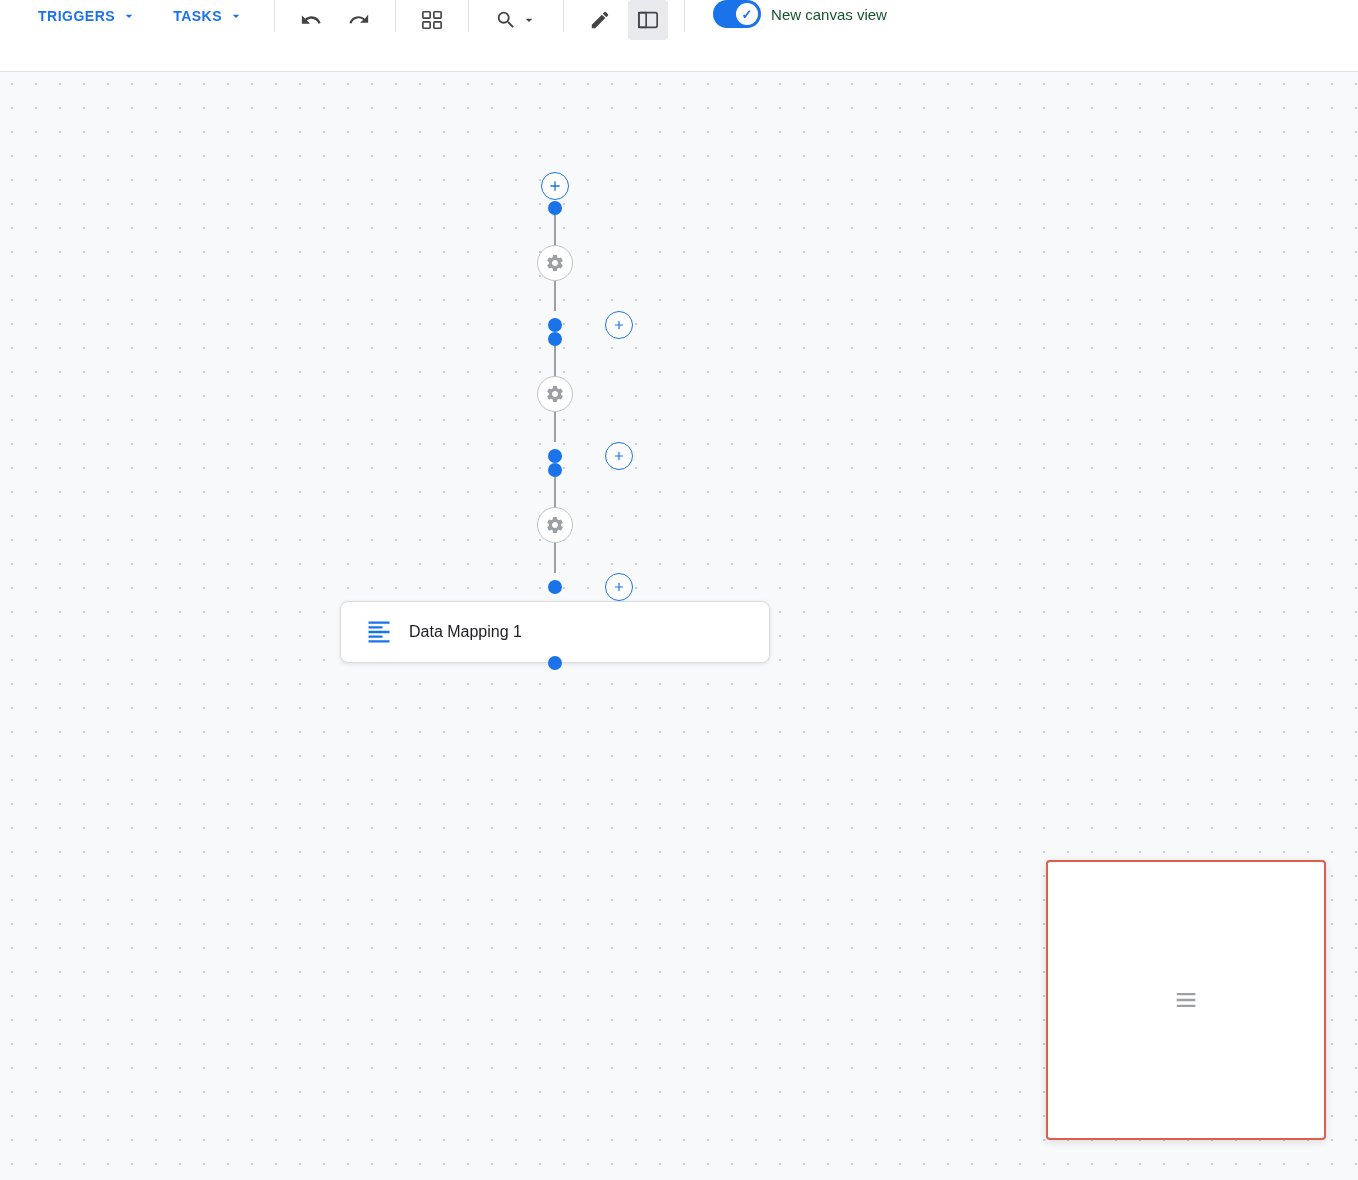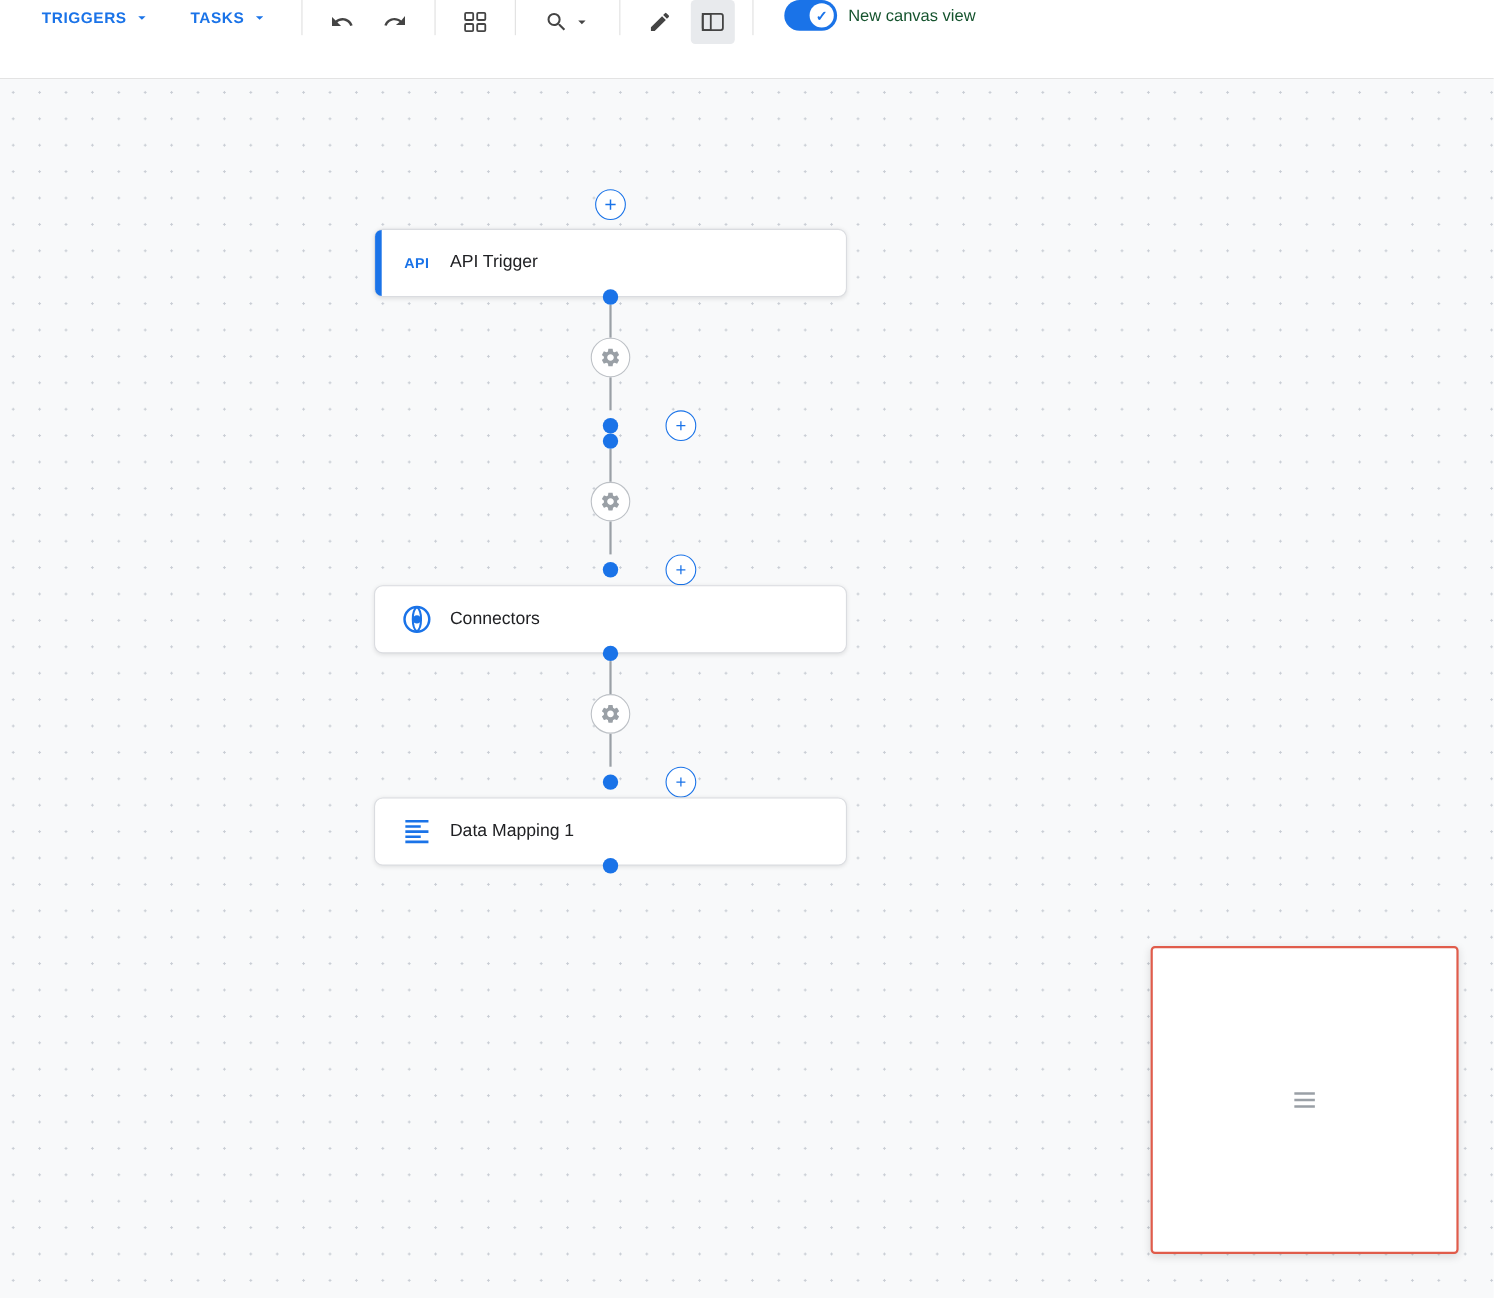--- a/index.html
+++ b/index.html
@@ -347,27 +347,20 @@
   <div class="flow-container">
 
     <div class="row-with-add" style="height:28px; margin-bottom:8px;">
       <div class="add-btn" style="position:relative; left:0;">
         <svg width="16" height="16" viewBox="0 0 24 24" fill="#1a73e8">
             <path d="M19 13H13v6h-2v-6H5v-2h6V5h2v6h6v2z"></path>
           </svg>
       </div>
     </div>
 
-    <div class="node-card">
-      <div class="node-left-accent"></div>
-      <div class="node-icon">
-        <span class="api-label">API</span>
-      </div>
-      <span class="node-label">API Trigger</span>
-    </div>
 
     <div class="connector-dot connector-dot-bottom"></div>
 
     <div class="connector-line" style="height:30px;"></div>
 
     <div class="gear-node">
       <svg width="20" height="20" viewBox="0 0 24 24" fill="#9aa0a6">
           <path d="M19.14,12.94c0.04-0.3,0.06-0.61,0.06-0.94c0-0.32-0.02-0.64-0.07-0.94l2.03-1.58c0.18-0.14,0.23-0.41,0.12-0.61 l-1.92-3.32c-0.12-0.22-0.37-0.29-0.59-0.22l-2.39,0.96c-0.5-0.38-1.03-0.7-1.62-0.94L14.4,2.81c-0.04-0.24-0.24-0.41-0.48-0.41 h-3.84c-0.24,0-0.43,0.17-0.47,0.41L9.25,5.35C8.66,5.59,8.12,5.92,7.63,6.29L5.24,5.33c-0.22-0.08-0.47,0-0.59,0.22L2.74,8.87 C2.62,9.08,2.66,9.34,2.86,9.48l2.03,1.58C4.84,11.36,4.8,11.69,4.8,12s0.02,0.64,0.07,0.94l-2.03,1.58 c-0.18,0.14-0.23,0.41-0.12,0.61l1.92,3.32c0.12,0.22,0.37,0.29,0.59,0.22l2.39-0.96c0.5,0.38,1.03,0.7,1.62,0.94l0.36,2.54 c0.05,0.24,0.24,0.41,0.48,0.41h3.84c0.24,0,0.44-0.17,0.47-0.41l0.36-2.54c0.59-0.24,1.13-0.56,1.62-0.94l2.39,0.96 c0.22,0.08,0.47,0,0.59-0.22l1.92-3.32c0.12-0.22,0.07-0.47-0.12-0.61L19.14,12.94z M12,15.6c-1.98,0-3.6-1.62-3.6-3.6 s1.62-3.6,3.6-3.6s3.6,1.62,3.6,3.6S13.98,15.6,12,15.6z"></path>
         </svg>
     </div>
@@ -398,31 +391,20 @@
 
     <div class="row-with-add" style="height:28px;">
       <div class="connector-dot"></div>
       <div class="add-btn" style="position:absolute; left:calc(50% + 50px);">
         <svg width="14" height="14" viewBox="0 0 24 24" fill="#1a73e8">
             <path d="M19 13H13v6h-2v-6H5v-2h6V5h2v6h6v2z"></path>
           </svg>
       </div>
     </div>
 
-    <div class="node-card">
-      <div class="node-icon">
-        <svg width="30" height="30" viewBox="0 0 24 24" fill="#1a73e8">
-          <circle cx="12" cy="12" r="9" fill="none" stroke="#1a73e8" stroke-width="1.8"></circle>
-          <circle cx="12" cy="12" r="3" fill="#1a73e8"></circle>
-          <path d="M12 3 C8 6, 8 18, 12 21" fill="none" stroke="#1a73e8" stroke-width="1.5"></path>
-          <path d="M12 3 C16 6, 16 18, 12 21" fill="none" stroke="#1a73e8" stroke-width="1.5"></path>
-        </svg>
-      </div>
-      <span class="node-label">Connectors</span>
-    </div>
 
     <div class="connector-dot connector-dot-bottom"></div>
 
     <div class="connector-line" style="height:30px;"></div>
 
     <div class="gear-node">
       <svg width="20" height="20" viewBox="0 0 24 24" fill="#9aa0a6">
           <path d="M19.14,12.94c0.04-0.3,0.06-0.61,0.06-0.94c0-0.32-0.02-0.64-0.07-0.94l2.03-1.58c0.18-0.14,0.23-0.41,0.12-0.61 l-1.92-3.32c-0.12-0.22-0.37-0.29-0.59-0.22l-2.39,0.96c-0.5-0.38-1.03-0.7-1.62-0.94L14.4,2.81c-0.04-0.24-0.24-0.41-0.48-0.41 h-3.84c-0.24,0-0.43,0.17-0.47,0.41L9.25,5.35C8.66,5.59,8.12,5.92,7.63,6.29L5.24,5.33c-0.22-0.08-0.47,0-0.59,0.22L2.74,8.87 C2.62,9.08,2.66,9.34,2.86,9.48l2.03,1.58C4.84,11.36,4.8,11.69,4.8,12s0.02,0.64,0.07,0.94l-2.03,1.58 c-0.18,0.14-0.23,0.41-0.12,0.61l1.92,3.32c0.12,0.22,0.37,0.29,0.59,0.22l2.39-0.96c0.5,0.38,1.03,0.7,1.62,0.94l0.36,2.54 c0.05,0.24,0.24,0.41,0.48,0.41h3.84c0.24,0,0.44-0.17,0.47-0.41l0.36-2.54c0.59-0.24,1.13-0.56,1.62-0.94l2.39,0.96 c0.22,0.08,0.47,0,0.59-0.22l1.92-3.32c0.12-0.22,0.07-0.47-0.12-0.61L19.14,12.94z M12,15.6c-1.98,0-3.6-1.62-3.6-3.6 s1.62-3.6,3.6-3.6s3.6,1.62,3.6,3.6S13.98,15.6,12,15.6z"></path>
         </svg>
     </div>

